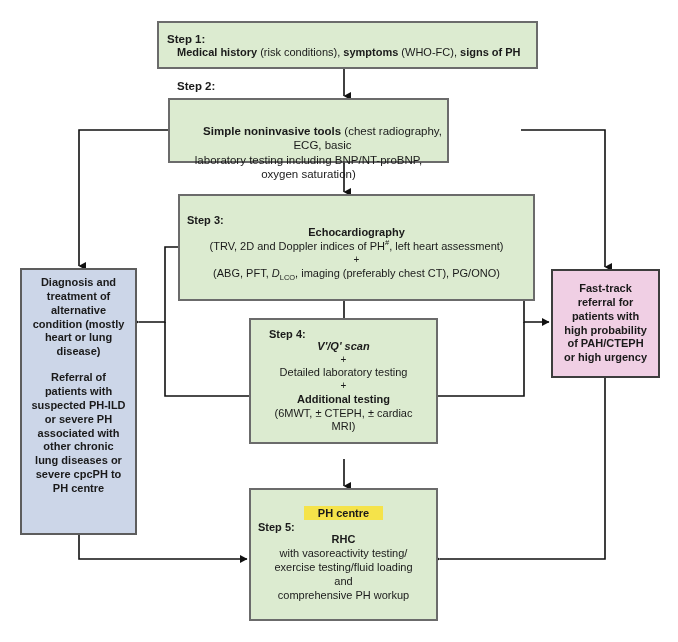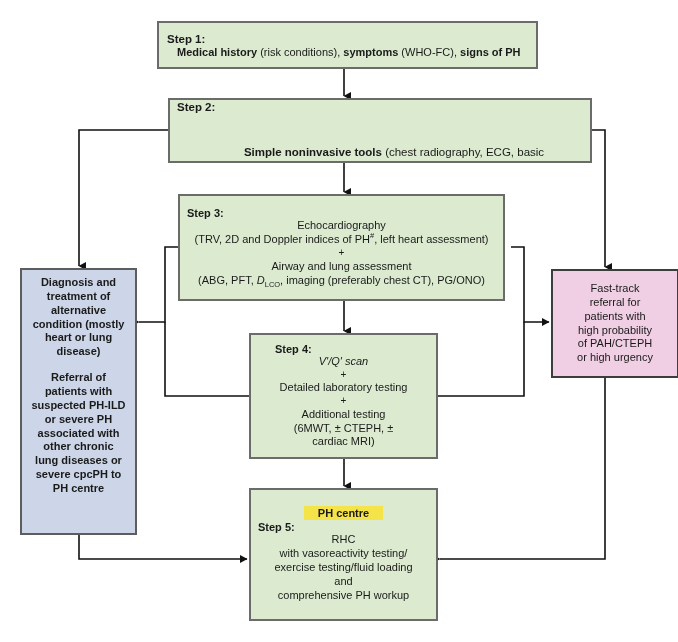--- a/index.html
+++ b/index.html
@@ -39,54 +39,54 @@
   .box.green  { background: #dcebd0; }
   .box.blue   { background: #ccd6e8; border-color: #5d5d5d; }
   .box.pink   { background: #f0cfe4; border-color: #3d3d3d; }
 
   .ln {
     display: block;
     width: 100%;
     text-align: center;
     line-height: 1.26;
   }
-  .b { font-weight: normal; }
+  .b { font-weight: bold; }
   .i { font-style: italic; }
   .lead {
     text-align: left;
     font-weight: bold;
   }
   sup { font-size: 0.68em; vertical-align: super; line-height: 0; }
   sub { font-size: 0.68em; vertical-align: sub; line-height: 0; }
 
   
   #step1 {
     left: 157px; top: 21px; width: 381px; height: 48px;
     padding: 4px 8px;
     font-size: 11.5px;
   }
   #step1 .lead { margin-bottom: 1px; }
   #step1 .body { text-align: left; padding-left: 10px; font-size: 11px; }
 
   #step2 {
-    left: 168px; top: 98px; width: 424px; height: 65px;
+    left: 168px; top: 98px; width: 281px; height: 65px;
     padding: 4px 7px;
     font-size: 11.5px;
   }
   #step2 .row1 { padding-left: 14px; margin-top: 32px; }
 
   #step3 {
-    left: 178px; top: 194px; width: 327px; height: 107px;
+    left: 178px; top: 194px; width: 357px; height: 107px;
     padding: 4px 7px;
     font-size: 11px;
   }
 
   #step4 {
-    left: 249px; top: 333px; width: 189px; height: 126px;
-    padding: 4px 24px;
+    left: 249px; top: 318px; width: 189px; height: 126px;
+    padding: 4px 18px;
     font-size: 11px;
   }
 
   #step5 {
     left: 249px; top: 488px; width: 189px; height: 133px;
     padding: 3px 7px;
     font-size: 11px;
   }
   .badge {
     align-self: center;
@@ -100,24 +100,24 @@
   #altbox {
     left: 20px; top: 268px; width: 117px; height: 267px;
     padding: 6px 5px;
     font-size: 11px;
     font-weight: bold;
     justify-content: flex-start;
   }
   #altbox .gap { height: 12px; }
 
   #fastbox {
-    left: 551px; top: 269px; width: 128px; height: 109px;
+    left: 551px; top: 269px; width: 109px; height: 109px;
     padding: 4px 8px;
     font-size: 11px;
-    font-weight: normal;
+    font-weight: bold;
   }
   .plus { font-size: 10px; }
 </style>
 </head>
 <body>
 
 <div id="canvas">
 
   <svg id="lines" viewBox="0 0 678 642" width="678" height="642" xmlns="http://www.w3.org/2000/svg">
     <defs>
@@ -160,28 +160,28 @@
   </svg>
 
   <div class="box green" id="step1">
     <span class="lead">Step 1:</span>
     <span class="body"><b>Medical history</b><span> (risk conditions), </span><b>symptoms</b><span> (WHO-FC), </span><b>signs of PH</b></span>
   </div>
 
   <div class="box green" id="step2">
     <span class="lead">Step 2:</span>
     <span class="ln row1"><b>Simple noninvasive tools</b><span> (chest radiography, ECG, basic</span></span>
+    <span class="ln">laboratory testing including BNP/NT-proBNP, oxygen saturation)</span>
   </div>
 
   <div class="box green" id="step3">
     <span class="lead">Step 3:</span>
     <span class="ln b">Echocardiography</span>
     <span class="ln"><span>(TRV, 2D and Doppler indices of PH</span><sup>#</sup><span>, left heart assessment)</span></span>
     <span class="ln plus">+</span>
-    <span class="ln b">Airway and lung assessment</span>
     <span class="ln"><span>(ABG, PFT, </span><i>D</i><sub>LCO</sub><span>, imaging (preferably chest CT), PG/ONO)</span></span>
   </div>
 
   <div class="box green" id="step4">
     <span class="lead">Step 4:</span>
     <span class="ln b i">V'/Q' scan</span>
     <span class="ln plus">+</span>
     <span class="ln">Detailed laboratory testing</span>
     <span class="ln plus">+</span>
     <span class="ln b">Additional testing</span>

